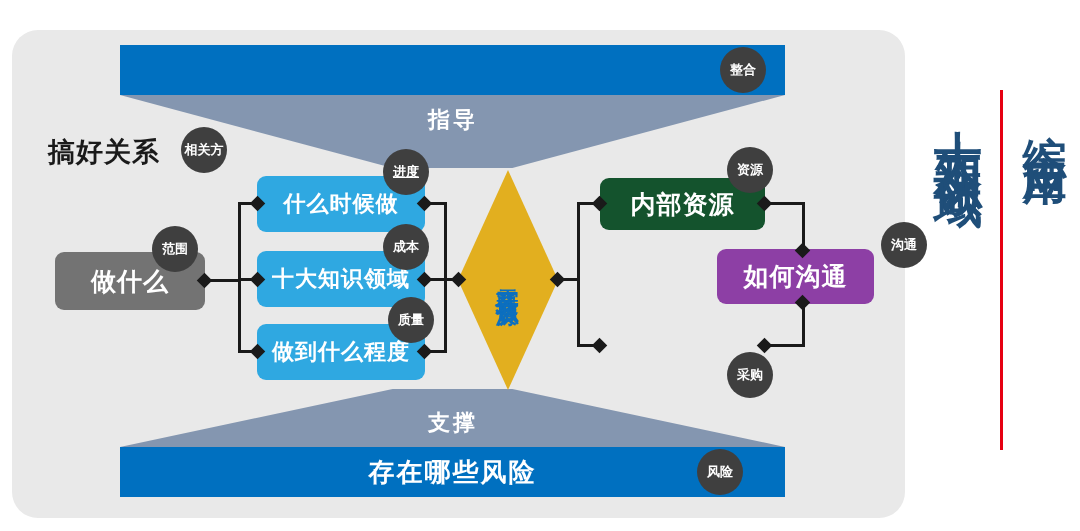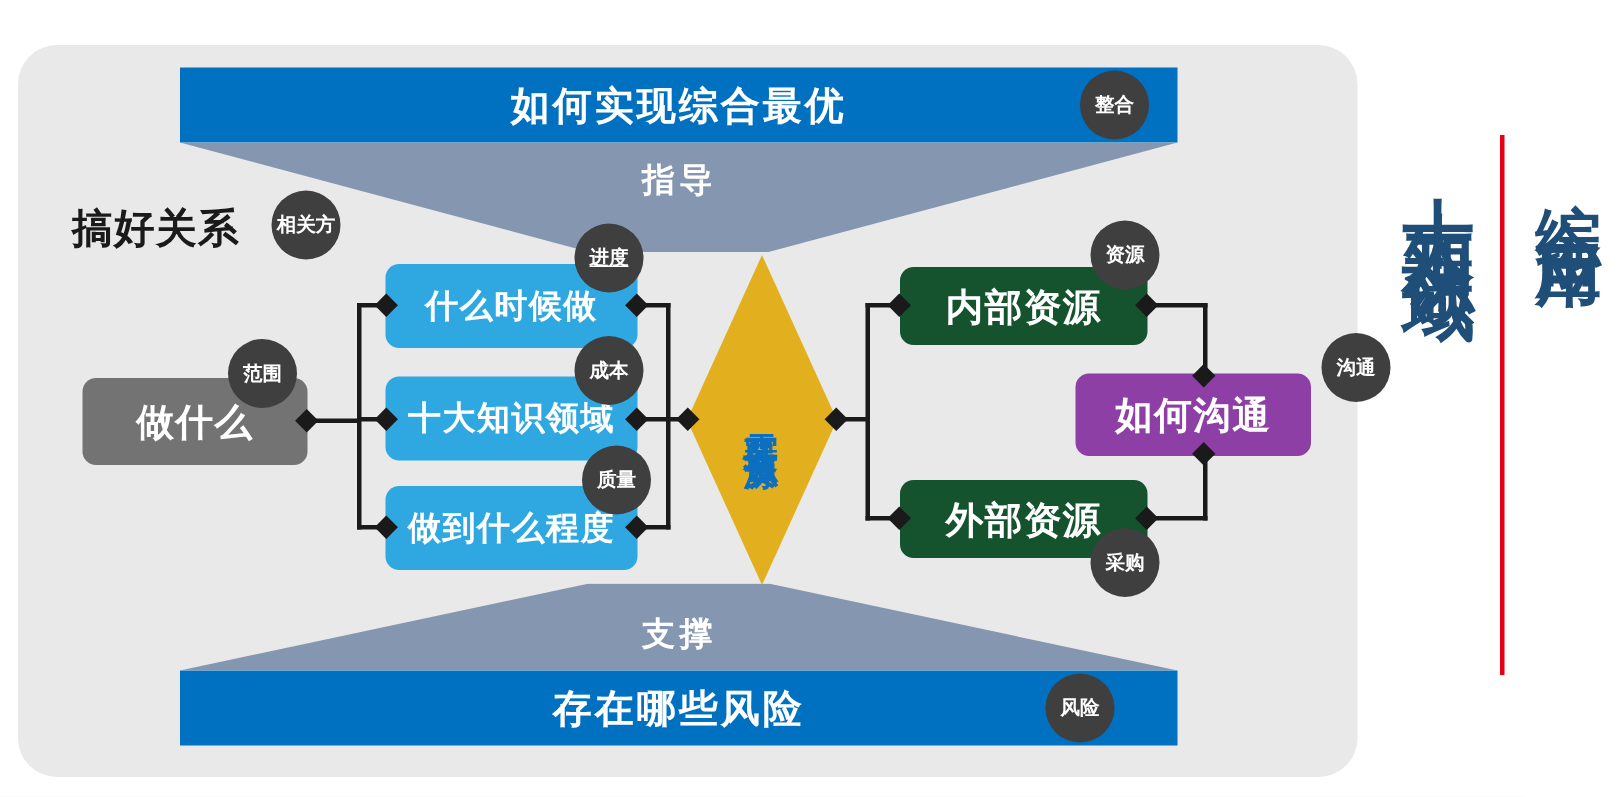--- a/index.html
+++ b/index.html
@@ -81,21 +81,20 @@
 
   <div class="abs panel"></div>
 
   <div class="abs trap trap-top" style="left:120px; top:95px; width:665px; height:73px;"></div>
   <div class="abs trap-label" style="left:398px; top:105px;">指导</div>
 
   <div class="abs trap trap-bottom" style="left:120px; top:389px; width:665px; height:58px;"></div>
   <div class="abs trap-label" style="left:398px; top:408px;">支撑</div>
 
   <div class="abs bar" style="left:120px; top:45px; width:665px;">
-    <span>如何实现综合最优</span>
     <div class="badge" style="position:absolute; right:19px; top:2px;">整合</div>
   </div>
 
   <div class="abs bar" style="left:120px; top:447px; width:665px;">
     <span>存在哪些风险</span>
     <div class="badge" style="position:absolute; right:42px; top:2px;">风险</div>
   </div>
 
   <div class="abs free-label" style="left:48px; top:134px;">搞好关系</div>
   <div class="abs badge" style="left:181px; top:127px;">相关方</div>
@@ -159,23 +158,20 @@
 
   <div class="abs diamond">
     <span class="diamond-text">需要什么资源</span>
   </div>
 
   <div class="abs box box-green" style="left:600px; top:178px; width:165px; height:52px;">
     <span>内部资源</span>
   </div>
   <div class="abs badge" style="left:727px; top:147px;">资源</div>
 
-  <div class="abs box box-green" style="left:600px; top:320px; width:165px; height:52px;">
-    <span>外部资源</span>
-  </div>
   <div class="abs badge" style="left:727px; top:352px;">采购</div>
 
   <div class="abs box box-purple" style="left:717px; top:249px; width:157px; height:55px;">
     <span>如何沟通</span>
   </div>
   <div class="abs badge" style="left:881px; top:222px;">沟通</div>
 
   <div class="abs vside vside-title" style="left:926px; top:92px;">十大知识领域</div>
   <div class="abs red-line" style="left:1000px; top:90px; width:3px; height:360px;"></div>
   <div class="abs vside vside-sub" style="left:1016px; top:100px;">综合应用</div>

